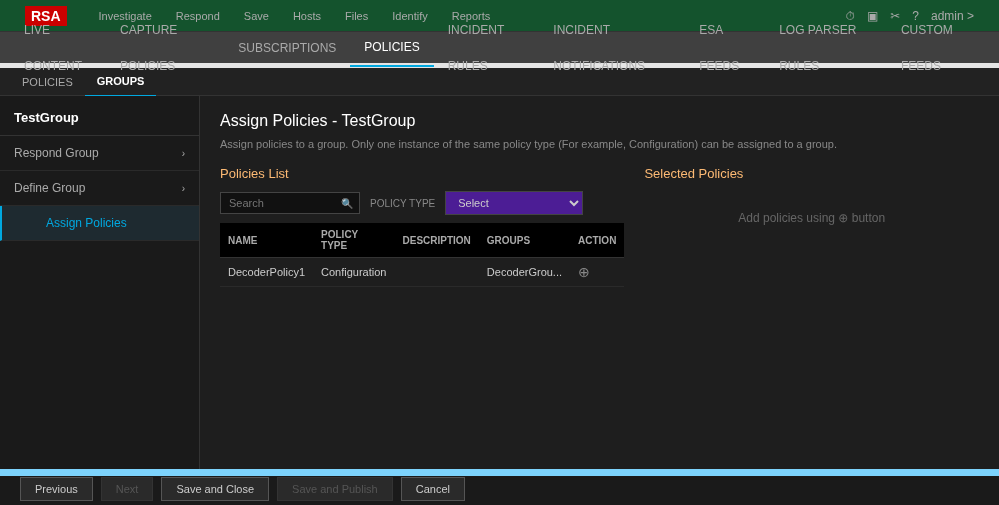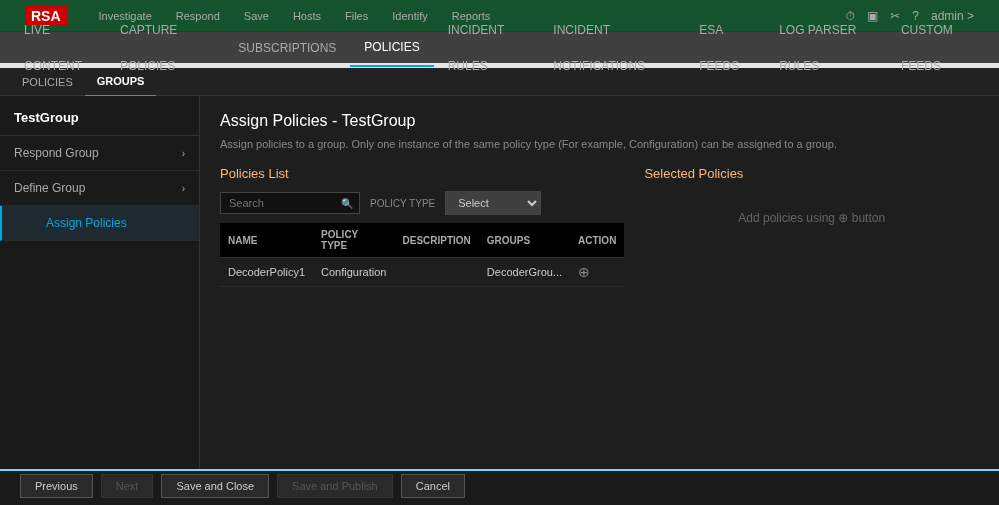--- a/index.html
+++ b/index.html
@@ -43,34 +43,34 @@
     .policies-left { flex: 1; }
     .policies-right { flex: 1; }
     .section-title { color: #fdba74; font-size: 13px; margin-bottom: 10px; }
 
     
     .search-bar-row { display: flex; align-items: center; margin-bottom: 8px; gap: 10px; }
     .search-input-wrap { position: relative; }
     .search-input { background: #111; border: 1px solid #444; color: #ccc; padding: 4px 24px 4px 8px; font-size: 11px; width: 140px; outline: none; }
     .search-icon { position: absolute; right: 6px; top: 50%; transform: translateY(-50%); color: #666; font-size: 10px; }
     .policy-type-label { color: #888; font-size: 10px; text-transform: uppercase; }
-    .policy-type-select { background: #404040; border: 1px solid #444; color: #ccc; padding: 4px 8px; font-size: 11px; outline: none; cursor: pointer; width: 96px; }
+    .policy-type-select { background: #4c1d95; border: 1px solid #444; color: #ccc; padding: 4px 8px; font-size: 11px; outline: none; cursor: pointer; width: 138px; }
 
     
     .policies-table { width: 100%; border-collapse: collapse; }
     .policies-table th { background: #000000; color: #aaa; font-size: 10px; text-transform: uppercase; padding: 6px 8px; text-align: left; border-bottom: 1px solid #333; }
     .policies-table td { padding: 6px 8px; color: #ccc; font-size: 11px; border-bottom: 1px solid #2a2a2a; }
 
     .add-hint { color: #666; font-size: 12px; margin-top: 30px; text-align: center; }
 
     
     .action-icon { color: #888; cursor: pointer; font-size: 14px; }
 
     
-    .footer { display: flex; align-items: center; justify-content: flex-start; gap: 8px; height: 32px; background: #1a1a1a; padding: 0 20px; border-top: 2px solid #7dd3fc; }
+    .footer { display: flex; align-items: center; justify-content: flex-start; gap: 8px; height: 32px; background: #1a1a1a; padding: 0 20px; border-top: 7px solid #7dd3fc; }
     .btn { padding: 5px 14px; font-size: 11px; cursor: pointer; border: 1px solid #555; background: #2a2a2a; color: #ccc; }
     .btn.disabled { color: #555; cursor: default; border-color: #333; }
   </style>
 </head>
 <body>
 
 <div class="top-nav">
   <div class="rsa-logo">RSA</div>
   <div class="top-nav-items">
     <span class="top-nav-item">Investigate</span>

